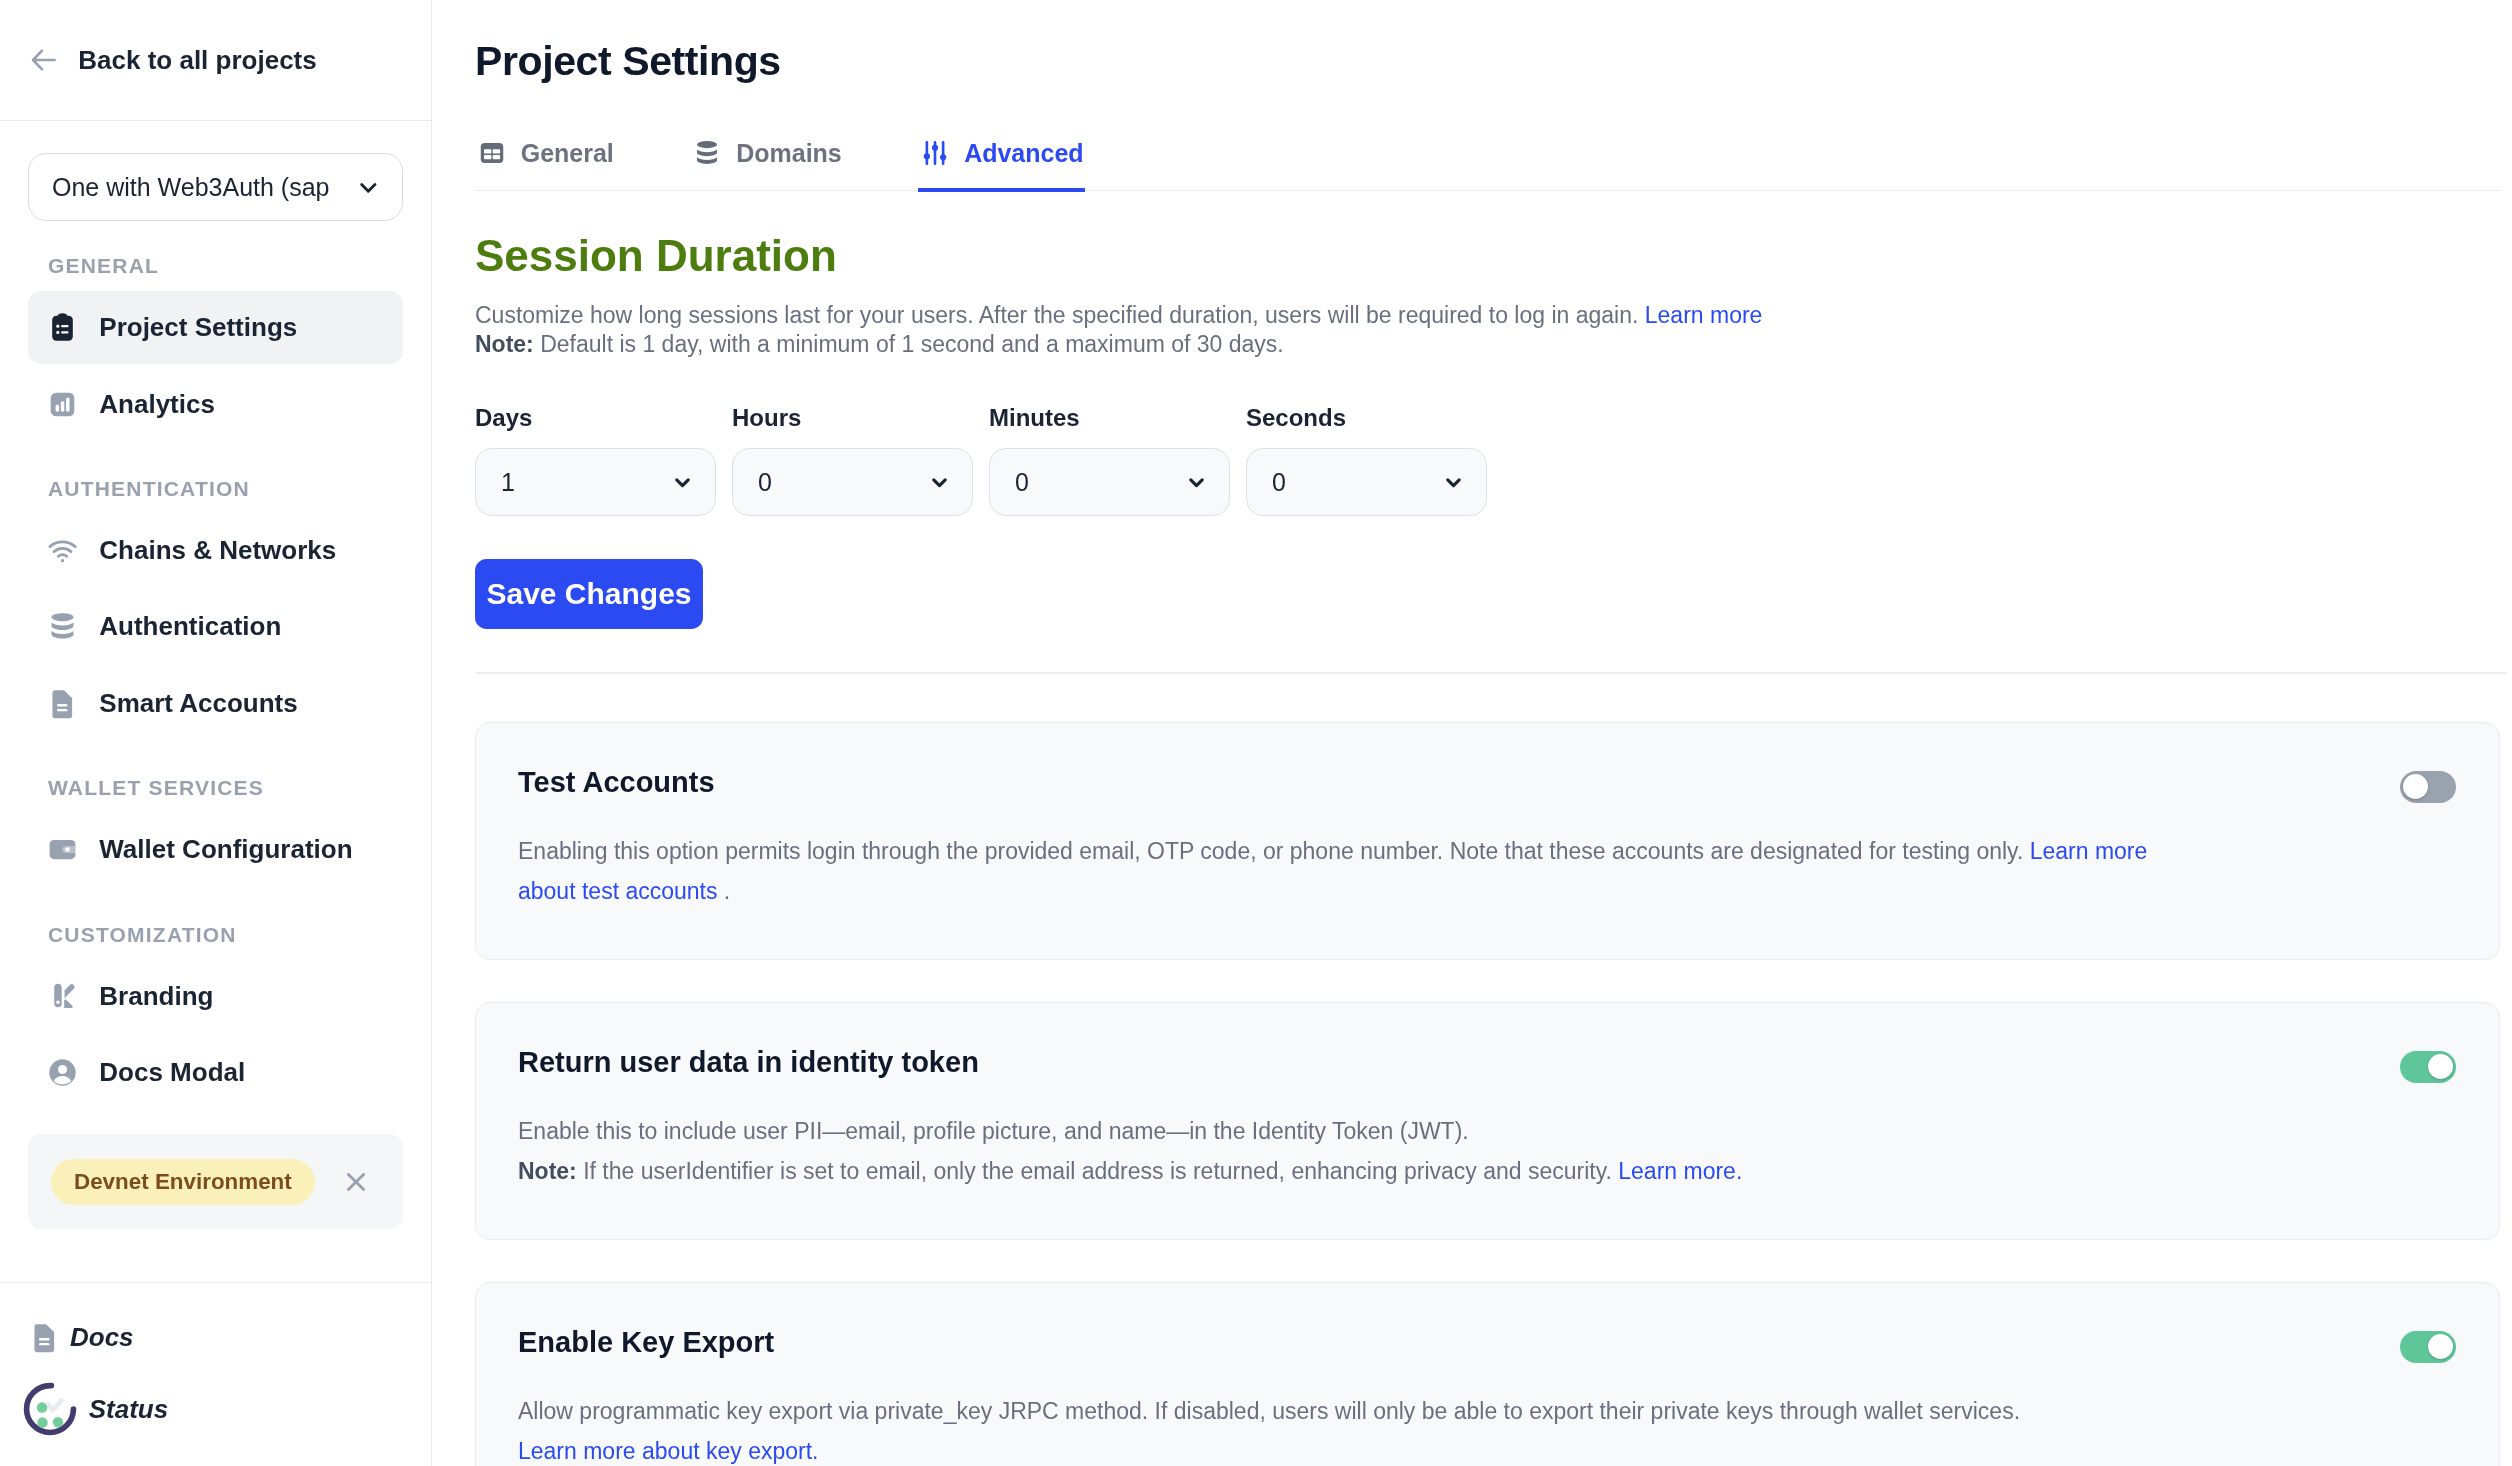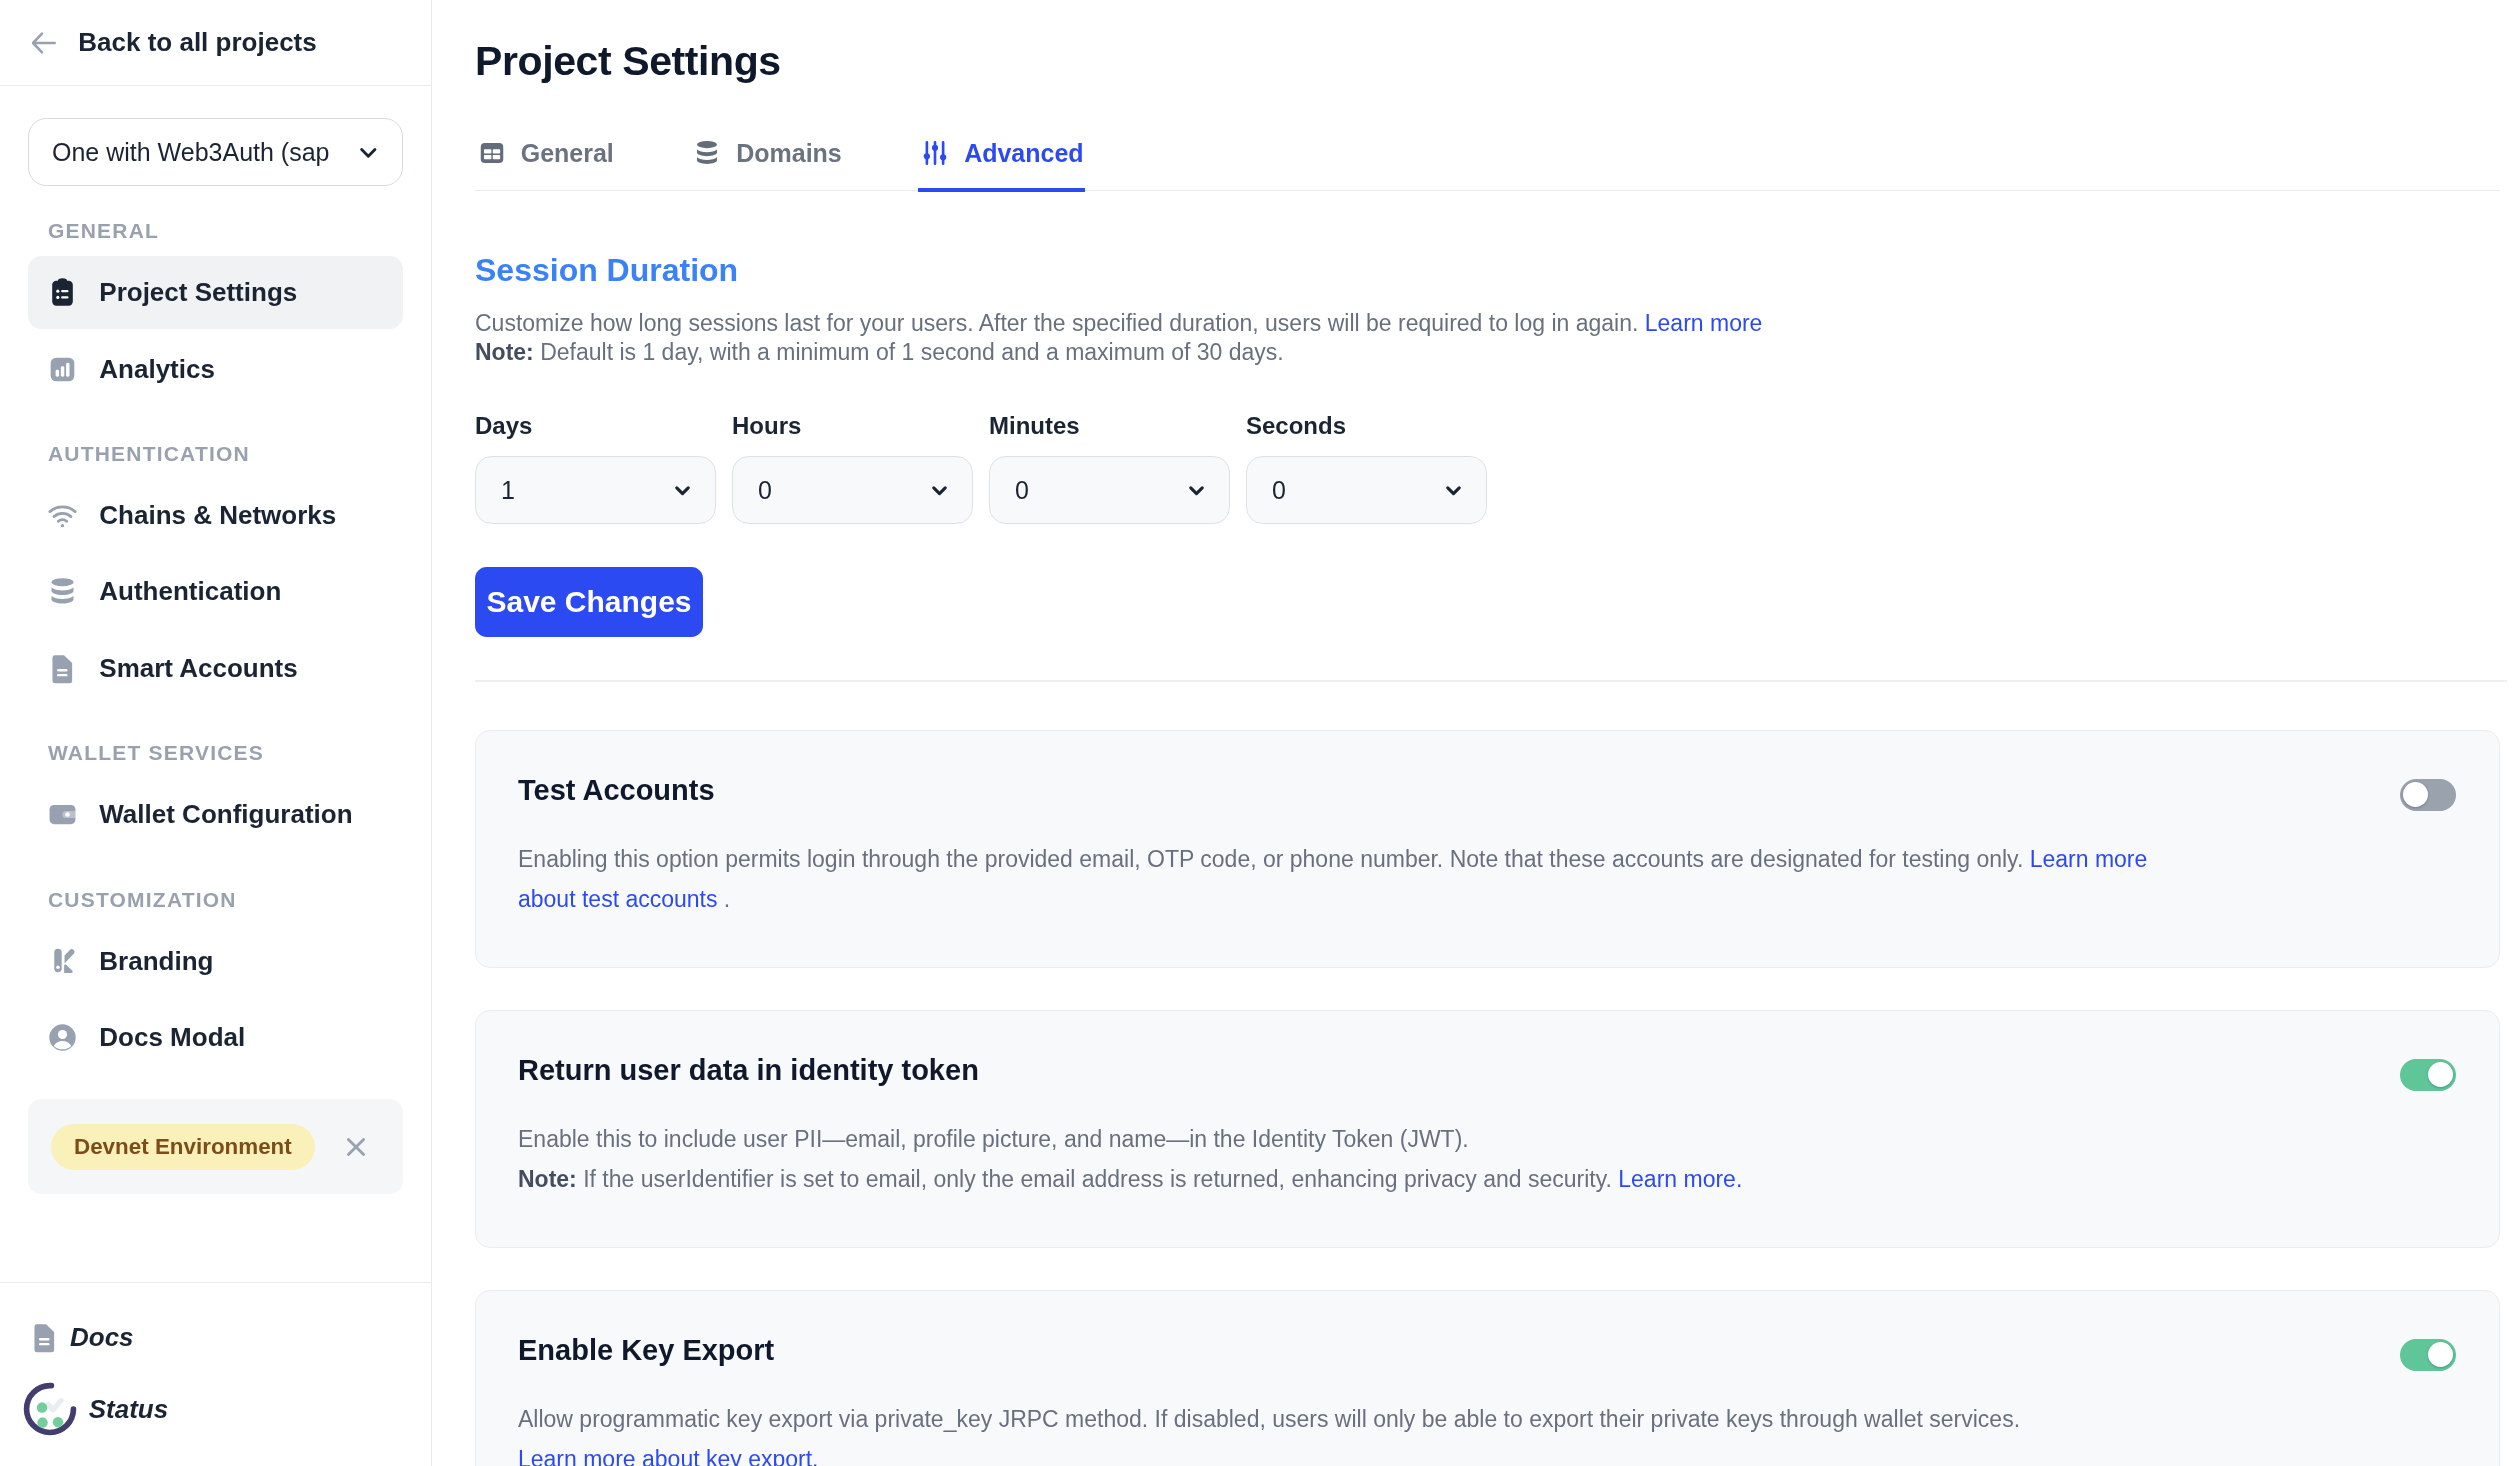--- a/index.html
+++ b/index.html
@@ -16,21 +16,21 @@
     --icon-gray:#98a1b0;
   }
   *{margin:0;padding:0;box-sizing:border-box;}
   html,body{width:2512px;height:1466px;overflow:hidden;background:#fff;
     font-family:"Liberation Sans","DejaVu Sans",sans-serif;color:var(--text-dark);}
   .app{display:flex;width:2512px;height:1466px;}
 
   
   .sidebar{width:432px;min-width:432px;height:100%;border-right:1.7px solid var(--border);
     display:flex;flex-direction:column;background:#fff;}
-  .back-row{height:86px;display:flex;align-items:center;gap:18.3px;padding:0 28px;
+  .back-row{height:121px;display:flex;align-items:center;gap:18.3px;padding:0 28px;
     border-bottom:1.7px solid var(--border);cursor:pointer;}
   .back-row .arrow{width:32px;height:32px;color:var(--icon-gray);flex:none;display:flex;}
   .back-label{font-size:26px;font-weight:700;color:#1b2433;}
   .side-body{flex:1;padding:0 28px;display:flex;flex-direction:column;overflow:hidden;}
   .project-select{margin-top:32px;height:68px;border:1.7px solid #d6dbe2;border-radius:18.3px;
     display:flex;align-items:center;justify-content:space-between;padding:0 20px 0 23px;
     cursor:pointer;background:#fff;}
   .project-select .val{font-size:25px;font-weight:500;color:#1b2433;white-space:nowrap;
     overflow:hidden;max-width:299px;}
   .chev{width:26.6px;height:26.6px;color:#1b2433;flex:none;display:flex;}
@@ -57,21 +57,21 @@
   .main{flex:1;padding:38px 11.6px 0 43px;overflow:hidden;}
   .page-title{font-size:41px;font-weight:800;letter-spacing:-0.4px;color:#10192b;}
   .tabbar{margin-top:48px;display:flex;gap:75px;border-bottom:1.7px solid var(--border);}
   .tab{display:flex;align-items:center;gap:14px;padding:5px 1.7px 20px;cursor:pointer;
     margin-bottom:-1.7px;border-bottom:4.2px solid transparent;}
   .tab .ticon{width:30px;height:30px;color:#646b79;display:flex;}
   .tab .tlabel{font-size:25px;font-weight:600;color:#6b7280;}
   .tab.active{border-bottom-color:var(--primary-blue);}
   .tab.active .ticon,.tab.active .tlabel{color:var(--primary-blue);}
 
-  .section-title{margin-top:61px;font-size:32px;font-weight:800;color:#3b82f6;}
+  .section-title{margin-top:40px;font-size:44px;font-weight:800;color:#4d7c0f;}
   .desc{margin-top:20px;font-size:23px;line-height:1.25;color:var(--text-gray);}
   .desc .note-prefix{color:#434d5e;font-weight:700;}
   a.link{color:var(--primary-blue);text-decoration:none;cursor:pointer;}
 
   .fields{margin-top:45px;display:flex;gap:16px;}
   .field{width:241px;}
   .field .flabel{font-size:24px;font-weight:600;color:#1b2433;margin-bottom:16.6px;}
   .select-box{height:68px;background:var(--card-bg);border:1.7px solid #dde1e7;border-radius:16.6px;
     display:flex;align-items:center;justify-content:space-between;padding:0 20px 0 25px;cursor:pointer;}
   .select-box .sval{font-size:25px;color:#1b2433;}

